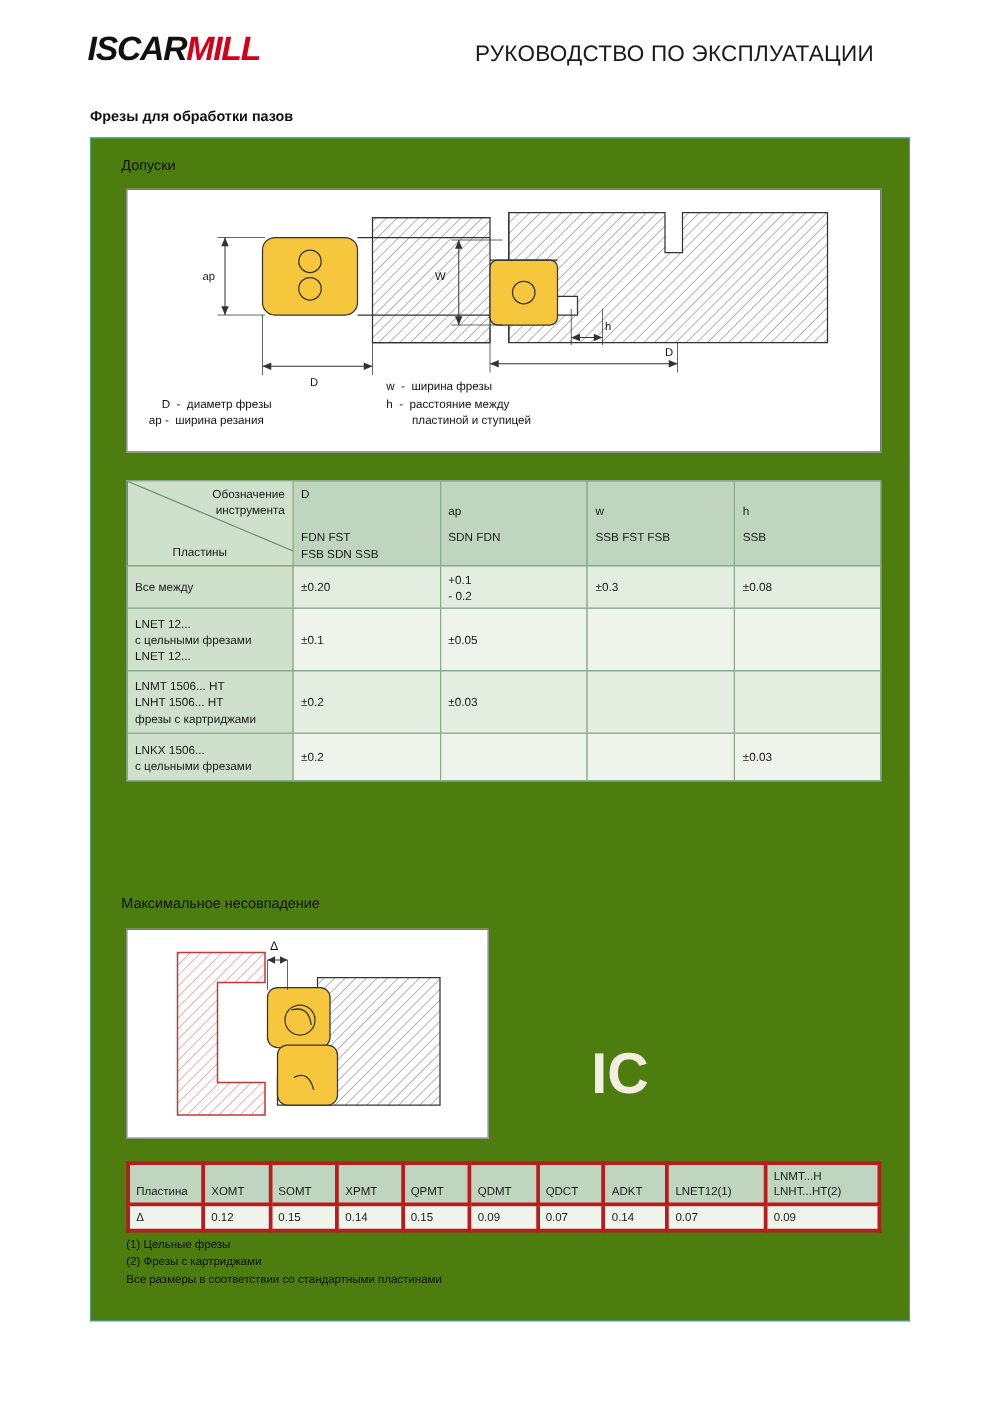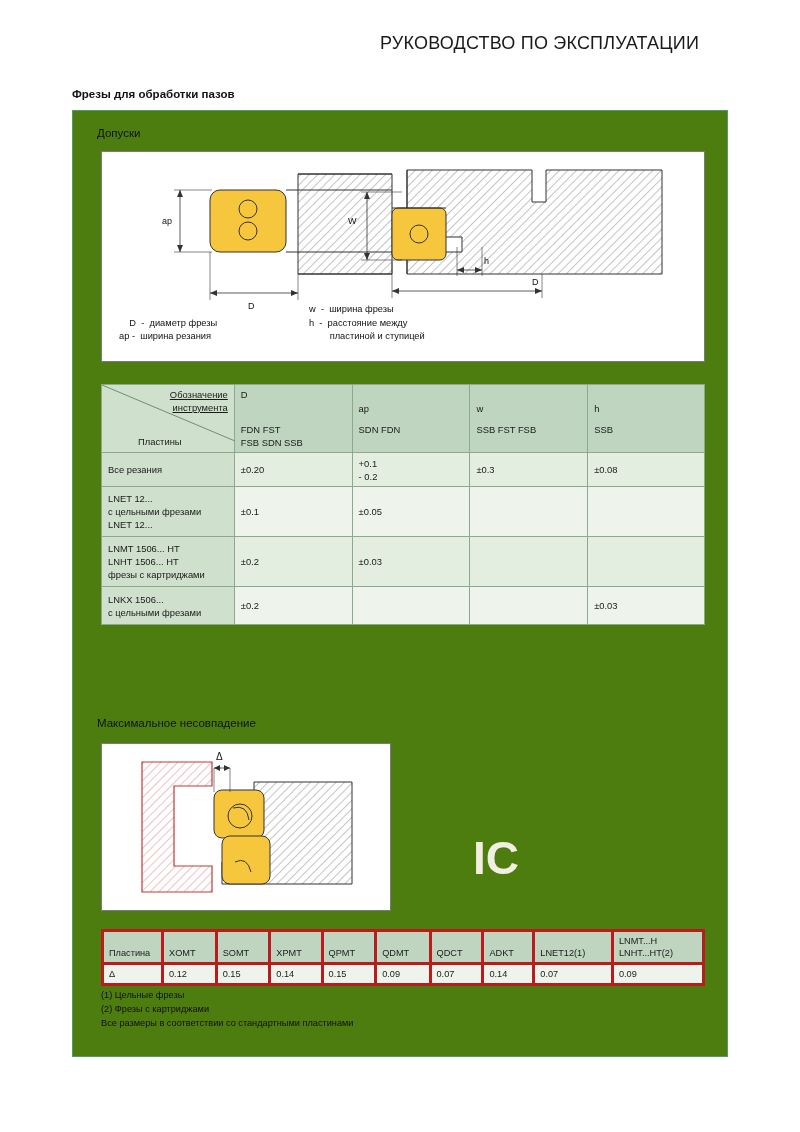--- a/index.html
+++ b/index.html
@@ -124,21 +124,20 @@
     position: relative;
     height: 56px;
     padding: 0 !important;
   }
   .diag-cell .hdr-label {
     position: absolute;
     right: 6px; top: 4px;
     text-align: right;
     line-height: 12.5px;
     white-space: pre-line;
-    text-decoration: underline;
   }
   .diag-cell .hdr-label2 {
     position: absolute;
     left: 6px; bottom: 4px; padding-left: 30px;
   }
   .diag-cell svg { position: absolute; left:0; top:0; }
 
   
   .table2 {
     position: absolute;
@@ -179,20 +178,23 @@
     font-size: 46px;
     font-weight: bold;
     pointer-events: none;
     user-select: none;
   }
 </style>
 </head>
 <body>
 
 <div class="header">
+  <div class="logo">
+    <span class="iscar">ISCAR</span><span class="mill">MILL</span>
+  </div>
   <div class="header-title">РУКОВОДСТВО ПО ЭКСПЛУАТАЦИИ</div>
 </div>
 <div class="section-title">Фрезы для обработки пазов</div>
 
 <div class="panel">
 
   <div class="wm" style="left:180px; top:268px;">ISCAR</div>
   <div class="wm" style="left:400px; top:720px;">IC</div>
 
   <div class="panel-label" id="tolerances-label">Допуски</div>
@@ -293,21 +295,21 @@
         <div class="multi" style="margin-top:8px">SSB  FST  FSB</div>
       </td>
       <td class="t1-head col-h">
         <div>h</div>
         <div class="multi" style="margin-top:8px">SSB</div>
       </td>
     </tr>
 
 
     <tr>
-      <td class="t1-firstcol multi" style="height:34px">Все резания</td>
+      <td class="t1-firstcol multi" style="height:34px">Все между</td>
       <td class="t1-body-even">±0.20</td>
       <td class="t1-body-even multi">+0.1
  - 0.2</td>
       <td class="t1-body-even">±0.3</td>
       <td class="t1-body-even">±0.08</td>
     </tr>
 
     <tr>
       <td class="t1-firstcol multi" style="height:50px">LNET 12...
 с цельными фрезами

